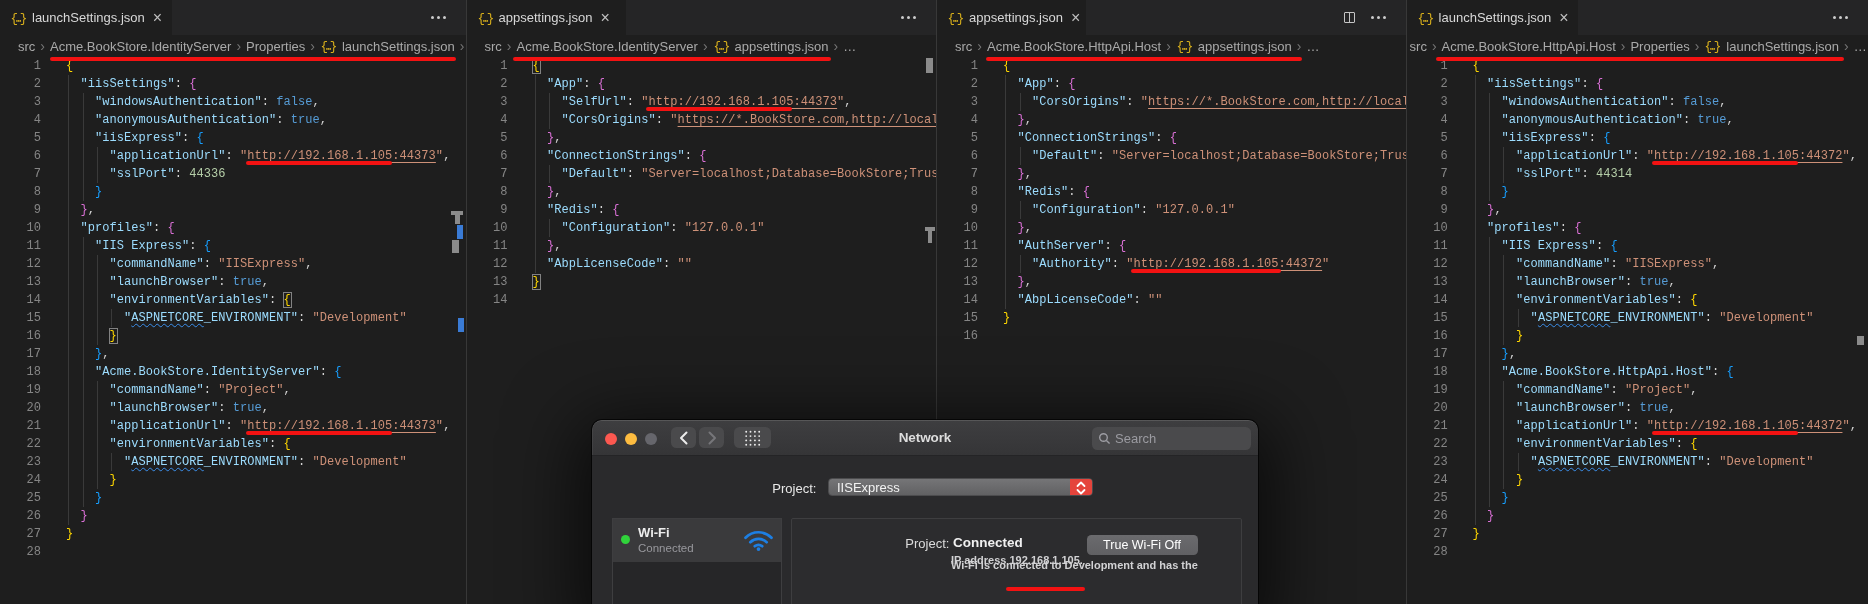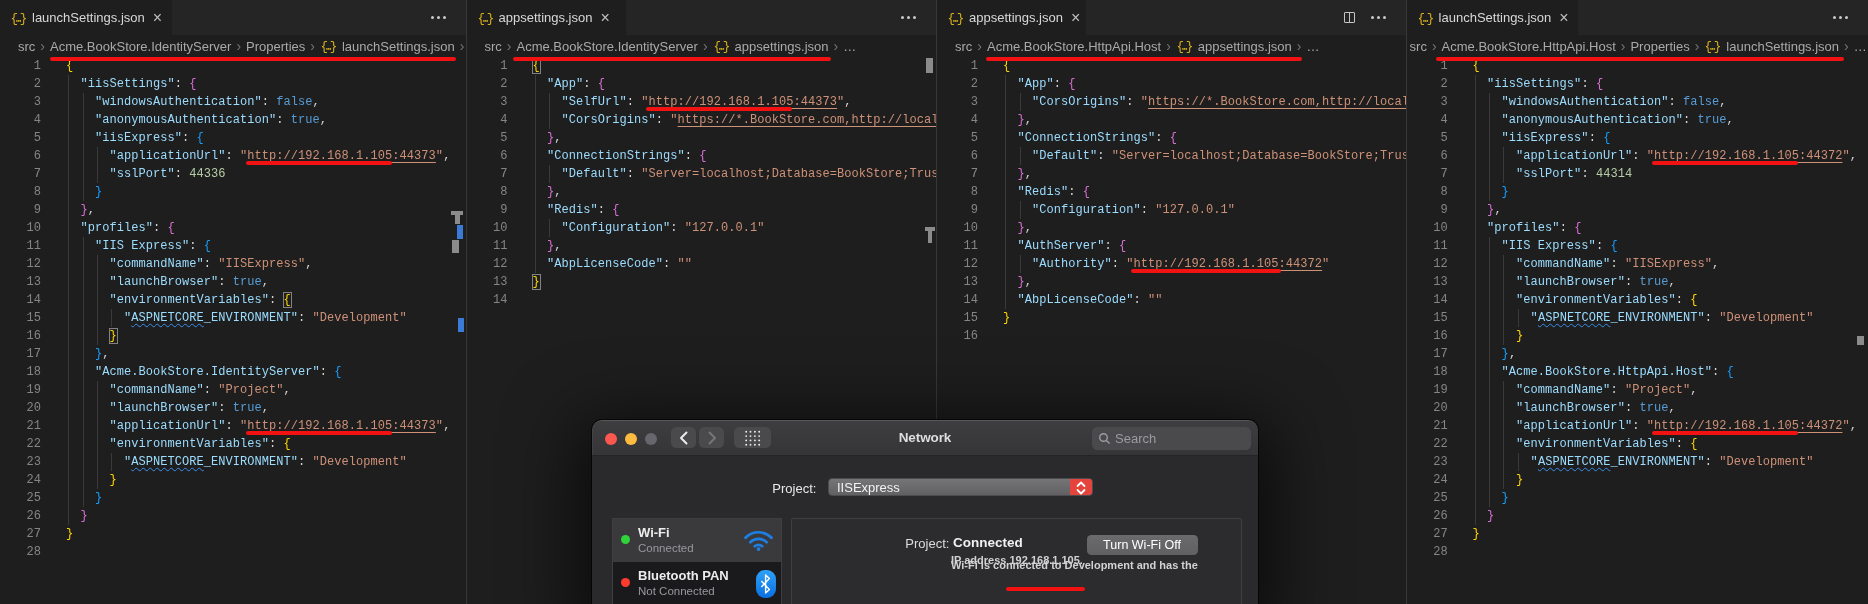--- a/index.html
+++ b/index.html
@@ -388,34 +388,19 @@
    <div class="st" style="background:#30d33b"></div>
    <div class="t1">Wi-Fi</div>
         <div class="t2">Connected</div>
    <svg width="29" height="22" viewBox="0 0 29 22" style="position:absolute;right:8px;top:10px">
     <path d="M1.5 8.8 A18 18 0 0 1 27.5 8.8" fill="none" stroke="#1d7fe3" stroke-width="2.7" stroke-linecap="round"></path>
     <path d="M6.3 13.2 A12 12 0 0 1 22.7 13.2" fill="none" stroke="#1d7fe3" stroke-width="2.7" stroke-linecap="round"></path>
     <path d="M10.8 17.2 A6.3 6.3 0 0 1 18.2 17.2" fill="none" stroke="#1d7fe3" stroke-width="2.7" stroke-linecap="round"></path>
     <circle cx="14.5" cy="20.1" r="1.9" fill="#1d7fe3"></circle>
         </svg>
   </div>
-  <div class="lrow" style="background:#1a1a1c">
-   <div class="st" style="background:#ff3b30"></div>
-   <div class="t1">Bluetooth PAN</div>
-        <div class="t2">Not Connected</div>
-   <svg width="20" height="28" viewBox="0 0 20 28" style="position:absolute;right:5px;top:8px">
-    <rect x="0" y="0" width="20" height="28" rx="9" fill="url(#btg)"></rect>
-    <defs>
-            <linearGradient id="btg" x1="0" y1="0" x2="0" y2="1">
-     <stop offset="0" stop-color="#2ea2f8"></stop>
-              <stop offset="1" stop-color="#0b6fe0"></stop>
-            </linearGradient>
-          </defs>
-    <path d="M9.6 5 L9.6 23 M9.6 5 L13.4 8.6 L5.8 16.4 M9.6 23 L13.4 19.4 L5.8 11.6" fill="none" stroke="#ffffff" stroke-width="1.4" stroke-linejoin="round" stroke-linecap="round"></path>
-        </svg>
-  </div>
  </div>
  <div id="rpanel"></div>
  <div id="stl">Project:</div>
  <div id="stv">Connected</div>
- <div id="wbtn">Turn Wi-Fi Off</div>
+ <div id="wbtn">True Wi-Fi Off</div>
  <div class="ptxt" style="top:138.5px">Wi-Fi is connected to Development and has the</div>
  <div class="ptxt" style="top:134px">IP address 192.168.1.105.</div>
 </div>
 </body></html>

